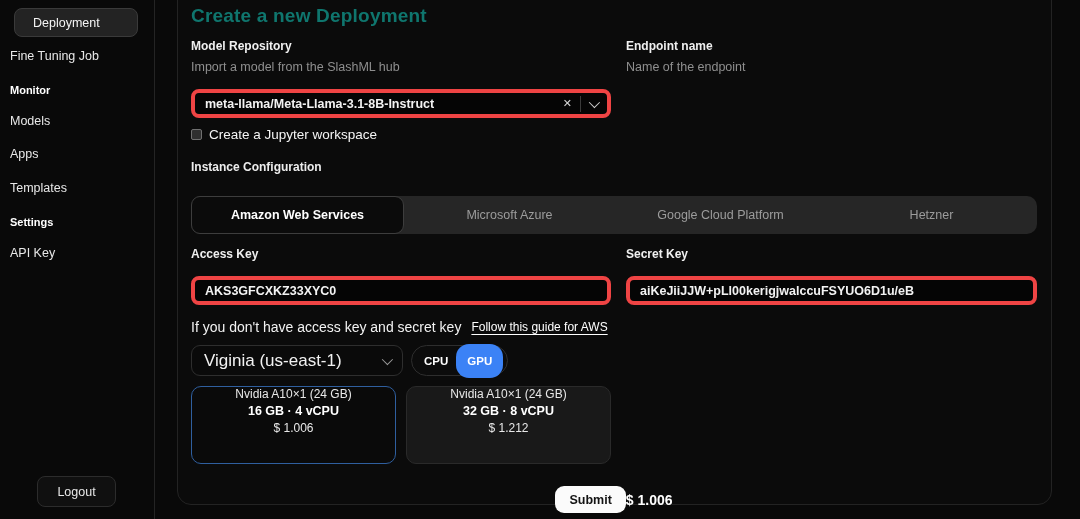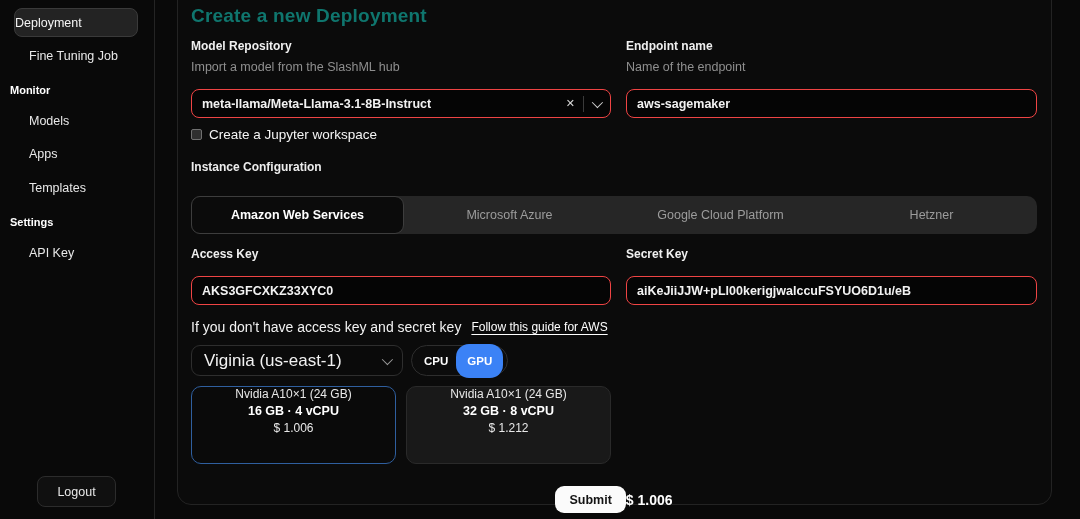--- a/index.html
+++ b/index.html
@@ -13,25 +13,25 @@
   }
 
   
   .sidebar {
     position:absolute; left:0; top:0; width:155px; height:519px;
     border-right:1px solid #242424; background:#090909;
   }
   .side-selected {
     position:absolute; left:14px; top:8px; width:124px; height:29px;
     background:#232323; border:1px solid #3a3a3a; border-radius:8px;
-    display:flex; align-items:center; padding-left:0;
+    display:flex; align-items:center; padding-left:18px;
     font-size:12.5px; color:#f5f5f5; cursor:pointer;
   }
   .side-item {
-    position:absolute; left:29px; font-size:12.5px; color:#e8e8e8; cursor:pointer;
+    position:absolute; left:10px; font-size:12.5px; color:#e8e8e8; cursor:pointer;
   }
   .side-header {
     position:absolute; left:10px; font-size:11px; font-weight:bold; color:#ffffff;
   }
   .logout-btn {
     position:absolute; left:37px; bottom:12px; width:79px; height:31px;
     background:#101010; border:1px solid #2c2c2c; border-radius:8px;
     color:#e8e8e8; font-size:12.5px; display:flex; align-items:center; justify-content:center;
     cursor:pointer;
   }
@@ -43,21 +43,21 @@
     padding:18px 14px 0 13px;
   }
   h1.page-title { font-size:19px; font-weight:bold; color:#0f766e; margin-bottom:12px; letter-spacing:.2px; }
 
   .grid-2 { display:grid; grid-template-columns:420px 1fr; column-gap:15px; }
   .field-label { font-size:12px; font-weight:bold; color:#f0f0f0; margin-bottom:7px; }
   .field-desc  { font-size:12.5px; color:#8f8f8f; margin-bottom:8px; }
 
   .input-box {
     height:29px; width:100%; background:#050505;
-    border:1px solid #ef4444; border-radius:8px;
+    border:4px solid #ef4444; border-radius:8px;
     display:flex; align-items:center; padding:0 10px;margin-top:15px;
   }
   .input-box input {
     background:transparent; border:none; outline:none; color:#f2f2f2;
     font-size:12.5px; font-weight:bold; font-family:inherit; flex:1; min-width:0;
   }
   .combo-right { display:flex; align-items:center; gap:8px; margin-left:8px; }
   .clear-x { font-size:11px; color:#d8d8d8; cursor:pointer; line-height:1; }
   .v-sep { width:1px; height:16px; background:#3a3a3a; }
   .chev {
@@ -172,23 +172,20 @@
         <div class="combo-right">
           <span class="clear-x">✕</span>
           <span class="v-sep"></span>
           <span class="chev"></span>
         </div>
       </div>
     </div>
     <div>
       <div class="field-label">Endpoint name</div>
       <div class="field-desc">Name of the endpoint</div>
-      <div class="input-box">
-        <input type="text" value="aws-sagemaker" style="">
-      </div>
     </div>
   </div>
 
   <div class="checkbox-row">
     <span class="checkbox"></span>
     <span class="checkbox-label">Create a Jupyter workspace</span>
   </div>
 
   <div class="section-label">Instance Configuration</div>
 

